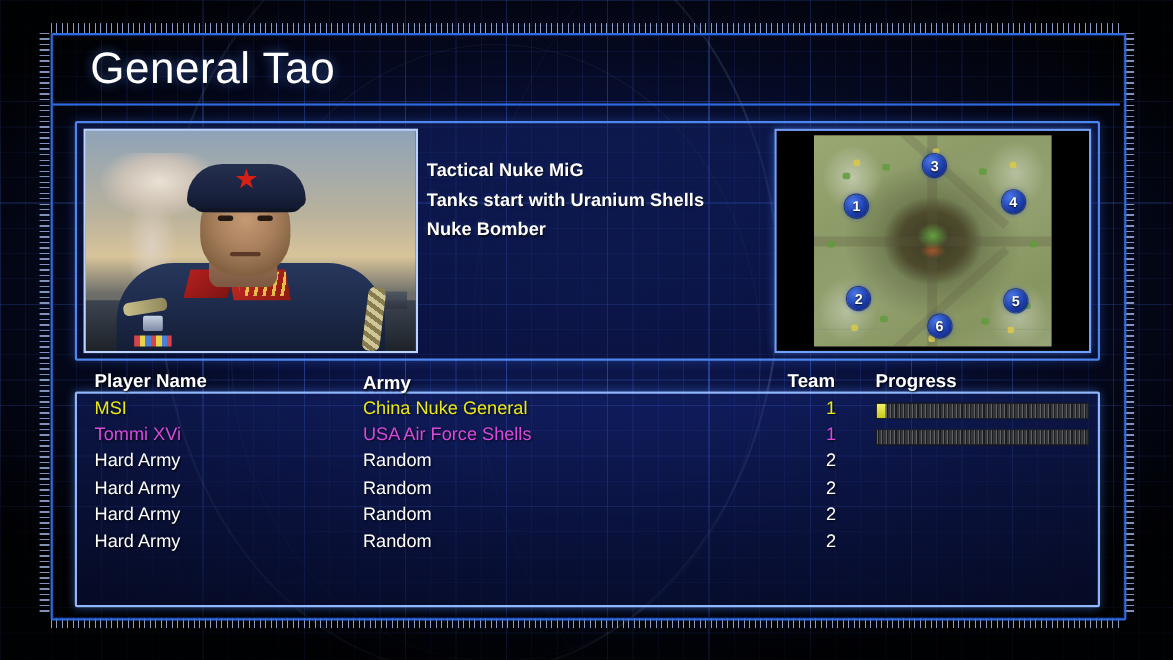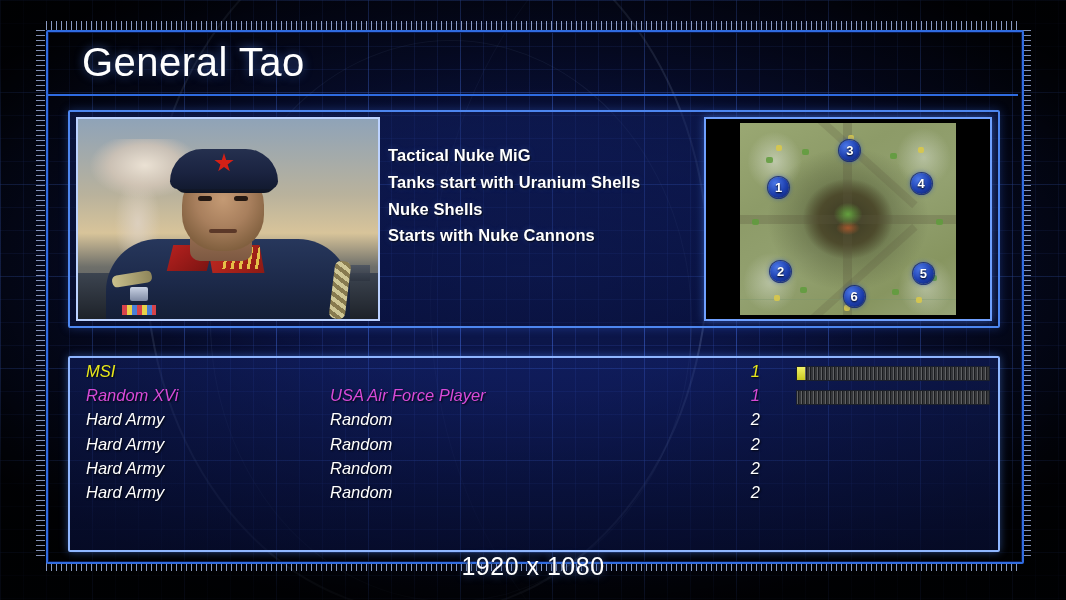--- a/index.html
+++ b/index.html
@@ -172,21 +172,21 @@
   .th-name{left:8px;top:0;}
   .th-army{left:252px;top:2px;}
   .th-team{left:638px;top:0;}
   .th-prog{left:718px;top:0;}
 
   #rows{position:absolute;left:78px;top:362px;width:918px;}
   .row{position:relative;height:24.2px;}
   .c-name{position:absolute;left:8px;top:0;font-size:16.5px;}
   .c-army{position:absolute;left:252px;top:0;font-size:16.5px;}
   .c-team{position:absolute;left:660px;top:0;width:22px;text-align:right;font-size:16.5px;}
-  .cell{text-shadow:1px 1px 2px rgba(0,0,0,.8);white-space:nowrap;font-style:italic;}
+  .cell{text-shadow:1px 1px 2px rgba(0,0,0,.8);white-space:nowrap;}
   .pbar{position:absolute;left:718px;top:4px;width:192px;height:13px;
         background:#0b0e14;border:1px solid #1a1f2c;overflow:hidden;}
   .pbar .stripes{position:absolute;inset:0;
     background:repeating-linear-gradient(to right,
        rgba(150,150,150,.62) 0 1px, rgba(40,40,40,.55) 1px 2px, rgba(95,95,95,.5) 2px 4px);}
   .pbar .fill{position:absolute;left:0;top:0;bottom:0;
     background:linear-gradient(180deg,#f2f268,#c8c820);}
 
   
   #resolution{position:absolute;left:0;top:552px;width:1066px;text-align:center;
@@ -239,22 +239,21 @@
     <div class="p-eye-r"></div>
     <div class="p-mouth"></div>
     <div class="p-brim"></div>
     <div class="p-cap"></div>
     <div class="p-star"></div>
   </div>
 
   <div id="bonuslist">
       <div class="bline">Tactical Nuke MiG</div>
       <div class="bline">Tanks start with Uranium Shells</div>
-      <div class="bline">Nuke Shells</div>
-      <div class="bline">Starts with Nuke Cannons</div>
+      <div class="bline">Nuke Bomber</div>
     </div>
 
   <div id="minimap">
     <div class="mm-inner">
       <div class="mm-road" style="left:0;top:92px;width:100%;height:9px;opacity:.5;"></div>
       <div class="mm-road" style="left:103px;top:0;width:9px;height:100%;opacity:.5;"></div>
       <div class="mm-road" style="left:18px;top:18px;width:180px;height:8px;transform:rotate(42deg);transform-origin:50% 50%;opacity:.38;"></div>
       <div class="mm-road" style="left:18px;top:160px;width:180px;height:8px;transform:rotate(-42deg);transform-origin:50% 50%;opacity:.38;"></div>
       <div class="mm-center"></div>
       <div class="mm-hline" style="top:176px;"></div>
@@ -276,33 +275,40 @@
         <div class="mm-pos" style="left: 14%; top: 72%;">2</div>
         <div class="mm-pos" style="left: 46%; top: 9%;">3</div>
         <div class="mm-pos" style="left: 79%; top: 26%;">4</div>
         <div class="mm-pos" style="left: 80%; top: 73%;">5</div>
         <div class="mm-pos" style="left: 48%; top: 85%;">6</div>
       </div>
   </div>
 
   <div id="tablepanel"></div>
 
+  <div id="tableheaders">
+    <div class="th th-name">Player Name</div>
+    <div class="th th-army">Army</div>
+    <div class="th th-team">Team</div>
+    <div class="th th-prog">Progress</div>
+  </div>
 
   <div id="rows">
       <div class="row">
         <div class="cell c-name" style="color: rgb(232, 232, 26);">MSI</div>
+        <div class="cell c-army" style="color: rgb(232, 232, 26);">China Nuke General</div>
         <div class="cell c-team" style="color: rgb(232, 232, 26);">1</div>
         <div class="pbar">
           <div class="stripes"></div>
           <div class="fill" style="width: 4%;"></div>
         </div>
       </div>
       <div class="row">
-        <div class="cell c-name" style="color: rgb(216, 74, 216);">Random XVi</div>
-        <div class="cell c-army" style="color: rgb(216, 74, 216);">USA Air Force Player</div>
+        <div class="cell c-name" style="color: rgb(216, 74, 216);">Tommi XVi</div>
+        <div class="cell c-army" style="color: rgb(216, 74, 216);">USA Air Force Shells</div>
         <div class="cell c-team" style="color: rgb(216, 74, 216);">1</div>
         <div class="pbar">
           <div class="stripes"></div>
         </div>
       </div>
       <div class="row">
         <div class="cell c-name" style="color: rgb(255, 255, 255);">Hard Army</div>
         <div class="cell c-army" style="color: rgb(255, 255, 255);">Random</div>
         <div class="cell c-team" style="color: rgb(255, 255, 255);">2</div>
       </div>
@@ -316,15 +322,14 @@
         <div class="cell c-army" style="color: rgb(255, 255, 255);">Random</div>
         <div class="cell c-team" style="color: rgb(255, 255, 255);">2</div>
       </div>
       <div class="row">
         <div class="cell c-name" style="color: rgb(255, 255, 255);">Hard Army</div>
         <div class="cell c-army" style="color: rgb(255, 255, 255);">Random</div>
         <div class="cell c-team" style="color: rgb(255, 255, 255);">2</div>
       </div>
     </div>
 
-  <div id="resolution">1920 x 1080</div>
 
 </div>
 
 </body></html>

